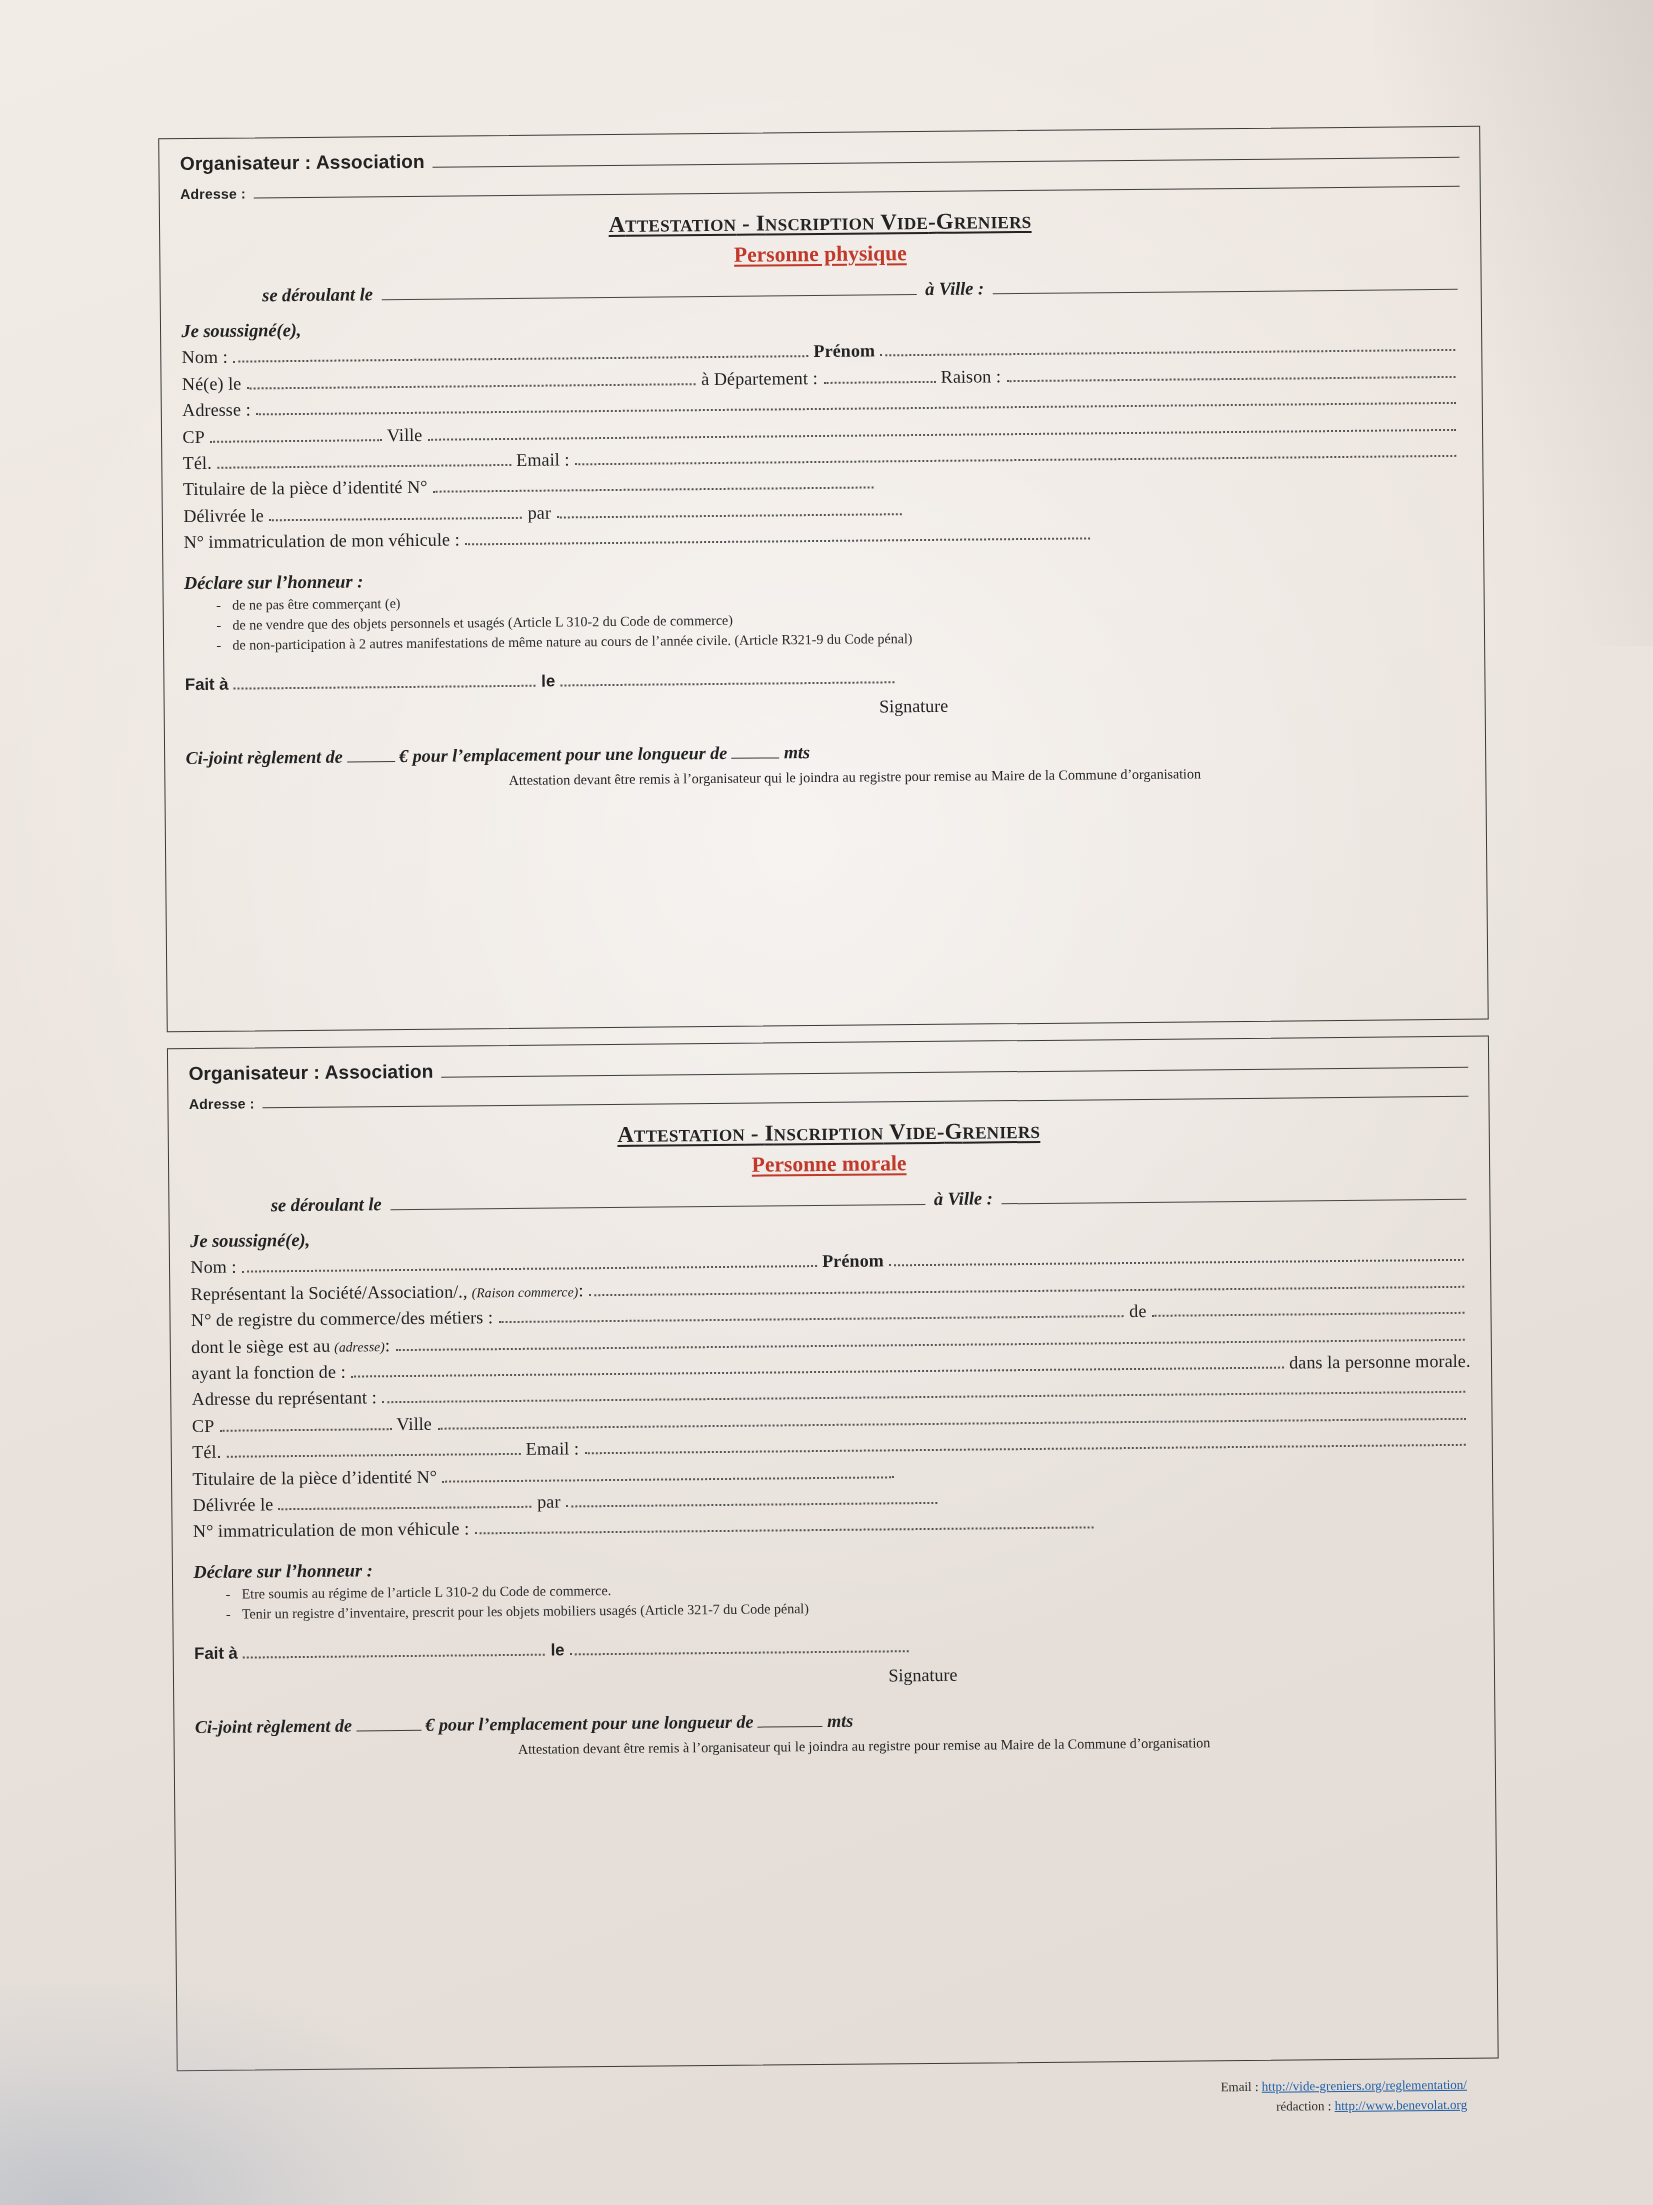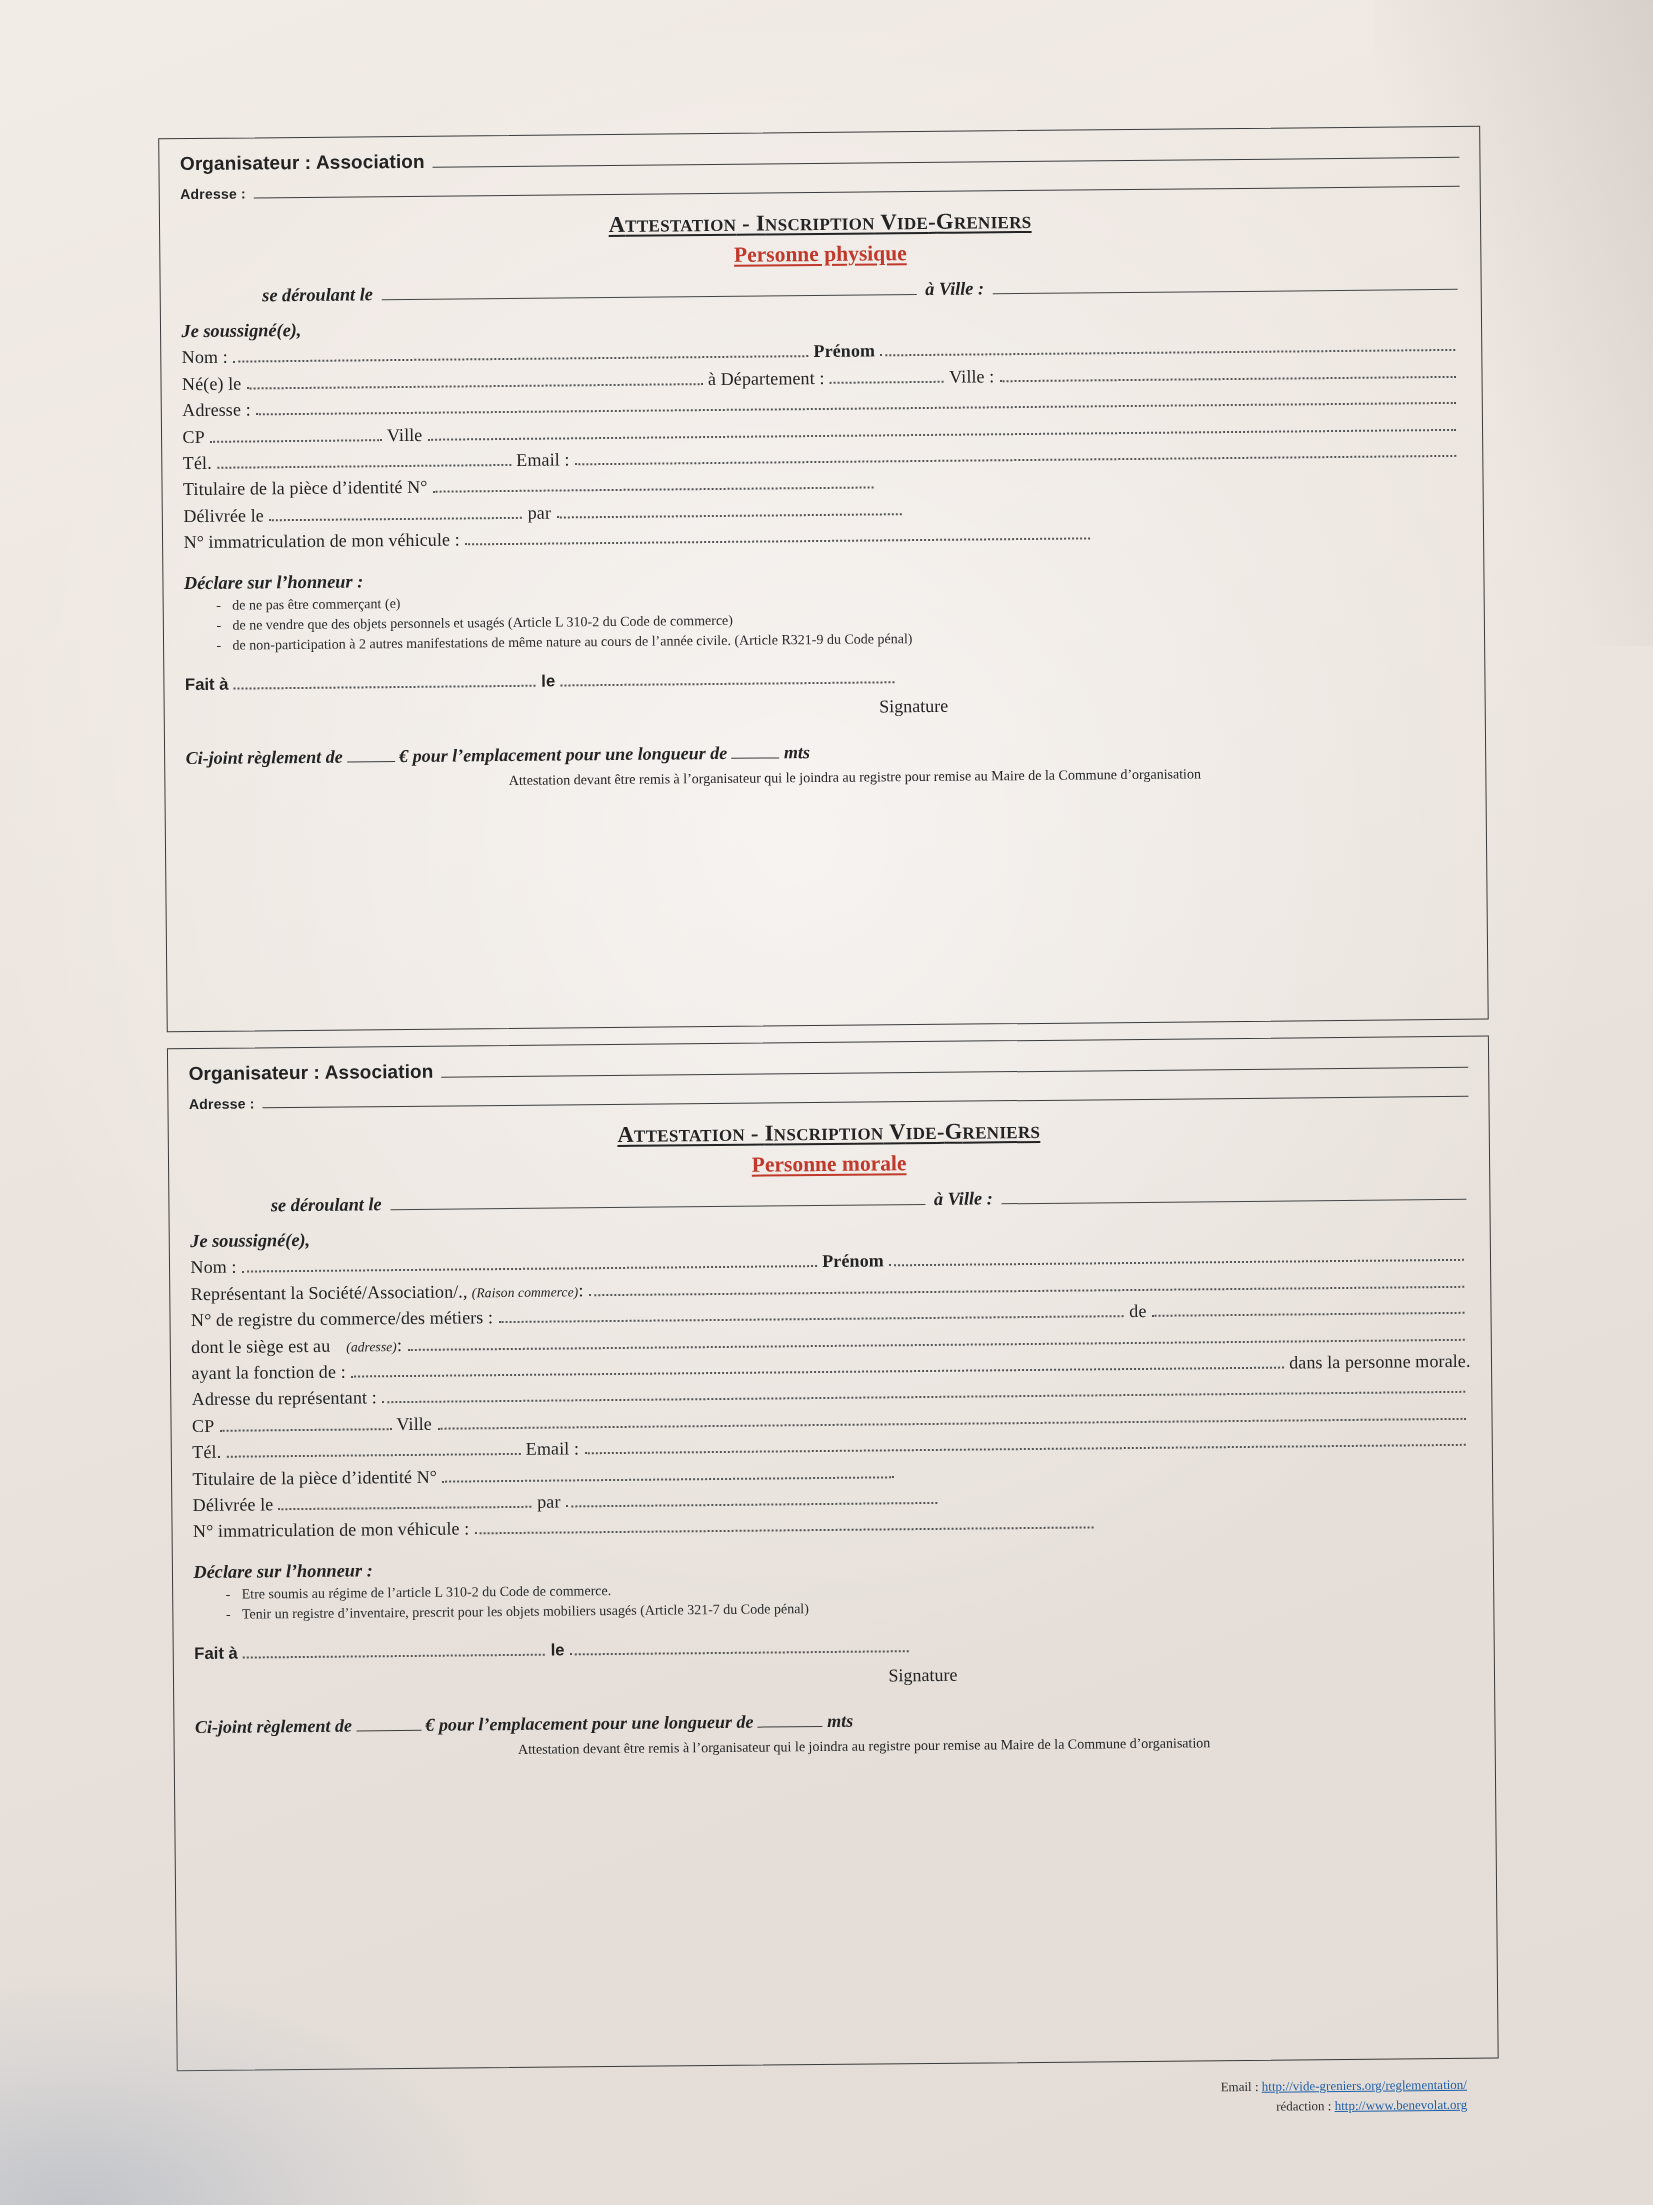--- a/index.html
+++ b/index.html
@@ -294,21 +294,21 @@
         <span class="dots g2"></span>
         <span class="lab b">Prénom</span>
         <span class="dots g2"></span>
       </div>
 
       <div class="field-line">
         <span class="lab">Né(e) le</span>
         <span class="dots g2"></span>
         <span class="lab">à  Département :</span>
         <span class="dots g05"></span>
-        <span class="lab">Ville :</span>
+        <span class="lab">Raison :</span>
         <span class="dots g2"></span>
       </div>
 
       <div class="field-line">
         <span class="lab">Adresse :</span>
         <span class="dots"></span>
       </div>
 
       <div class="field-line">
         <span class="lab">CP</span>
@@ -413,21 +413,21 @@
 
       <div class="field-line">
         <span class="lab">N° de registre du commerce/des métiers :</span>
         <span class="dots g2"></span>
         <span class="lab">de</span>
         <span class="dots g1"></span>
       </div>
 
       <div class="field-line">
         <span class="lab">dont le siège est au</span>
-        <span class="lab small-it" style="padding-left:16px;">(adresse)</span>
+        <span class="lab small-it" style="padding-left:4px;">(adresse)</span>
         <span class="lab">:</span>
         <span class="dots"></span>
       </div>
 
       <div class="field-line">
         <span class="lab">ayant la fonction de :</span>
         <span class="dots g3"></span>
         <span class="lab">dans la personne morale.</span>
       </div>
 

